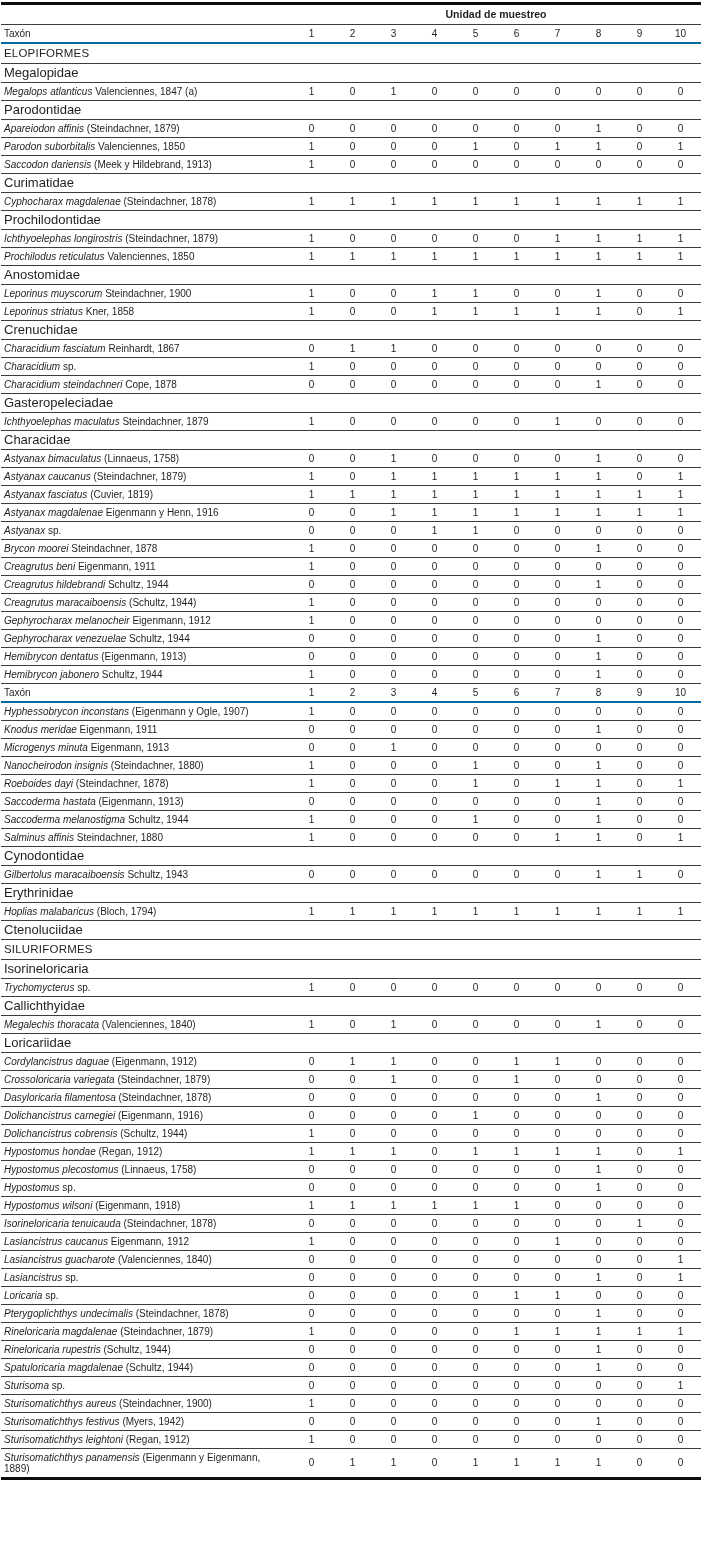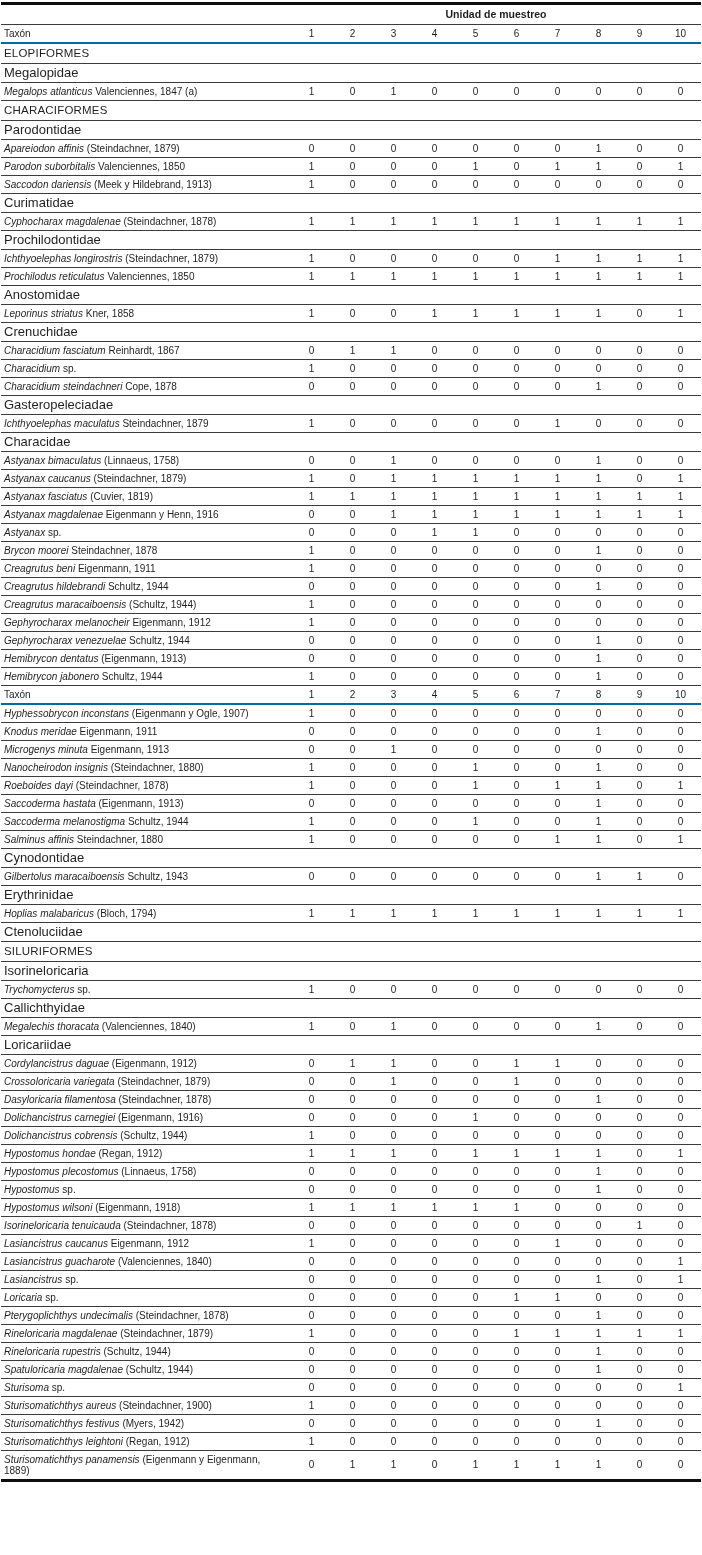--- a/index.html
+++ b/index.html
@@ -115,23 +115,20 @@
           <td class="val-cell">0</td>
           <td class="val-cell">1</td>
           <td class="val-cell">0</td>
           <td class="val-cell">0</td>
           <td class="val-cell">0</td>
           <td class="val-cell">0</td>
           <td class="val-cell">0</td>
           <td class="val-cell">0</td>
           <td class="val-cell">0</td>
         </tr>
-        <tr class="row-order">
-          <td colspan="11">CHARACIFORMES</td>
-        </tr>
         <tr class="row-family">
           <td colspan="11">Parodontidae</td>
         </tr>
         <tr class="row-species">
           <td class="taxon-cell"><span class="sci-name">Apareiodon affinis</span><span class="author"> (Steindachner, 1879)</span></td>
           <td class="val-cell">0</td>
           <td class="val-cell">0</td>
           <td class="val-cell">0</td>
           <td class="val-cell">0</td>
           <td class="val-cell">0</td>
@@ -207,20 +204,33 @@
           <td class="val-cell">1</td>
           <td class="val-cell">1</td>
           <td class="val-cell">1</td>
           <td class="val-cell">1</td>
           <td class="val-cell">1</td>
           <td class="val-cell">1</td>
           <td class="val-cell">1</td>
         </tr>
         <tr class="row-family">
           <td colspan="11">Anostomidae</td>
+        </tr>
+        <tr class="row-species">
+          <td class="taxon-cell"><span class="sci-name">Leporinus muyscorum</span><span class="author"> Steindachner, 1900</span></td>
+          <td class="val-cell">1</td>
+          <td class="val-cell">0</td>
+          <td class="val-cell">0</td>
+          <td class="val-cell">1</td>
+          <td class="val-cell">1</td>
+          <td class="val-cell">0</td>
+          <td class="val-cell">0</td>
+          <td class="val-cell">1</td>
+          <td class="val-cell">0</td>
+          <td class="val-cell">0</td>
         </tr>
         <tr class="row-species">
           <td class="taxon-cell"><span class="sci-name">Leporinus striatus</span><span class="author"> Kner, 1858</span></td>
           <td class="val-cell">1</td>
           <td class="val-cell">0</td>
           <td class="val-cell">0</td>
           <td class="val-cell">1</td>
           <td class="val-cell">1</td>
           <td class="val-cell">1</td>
           <td class="val-cell">1</td>

